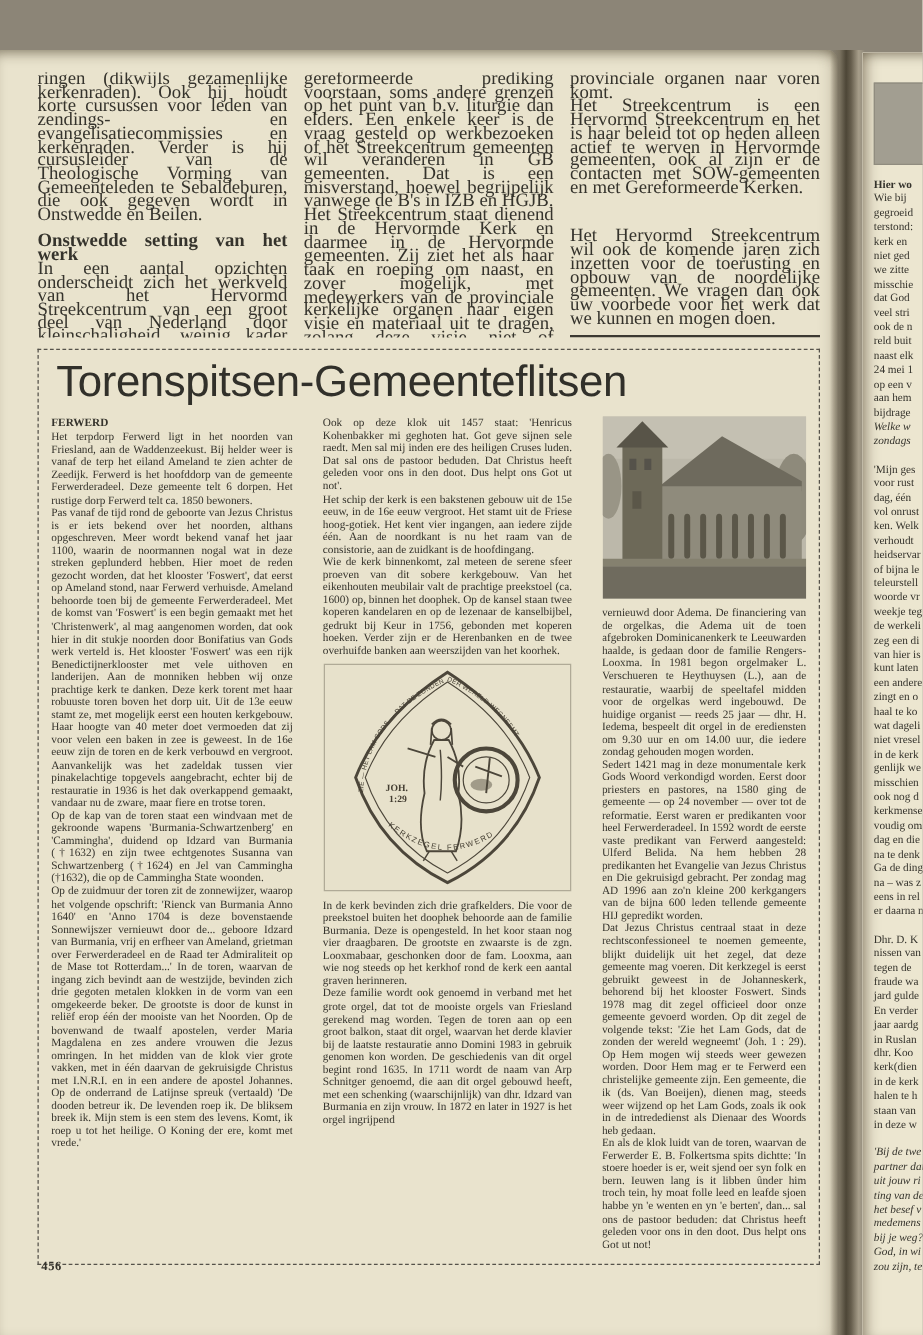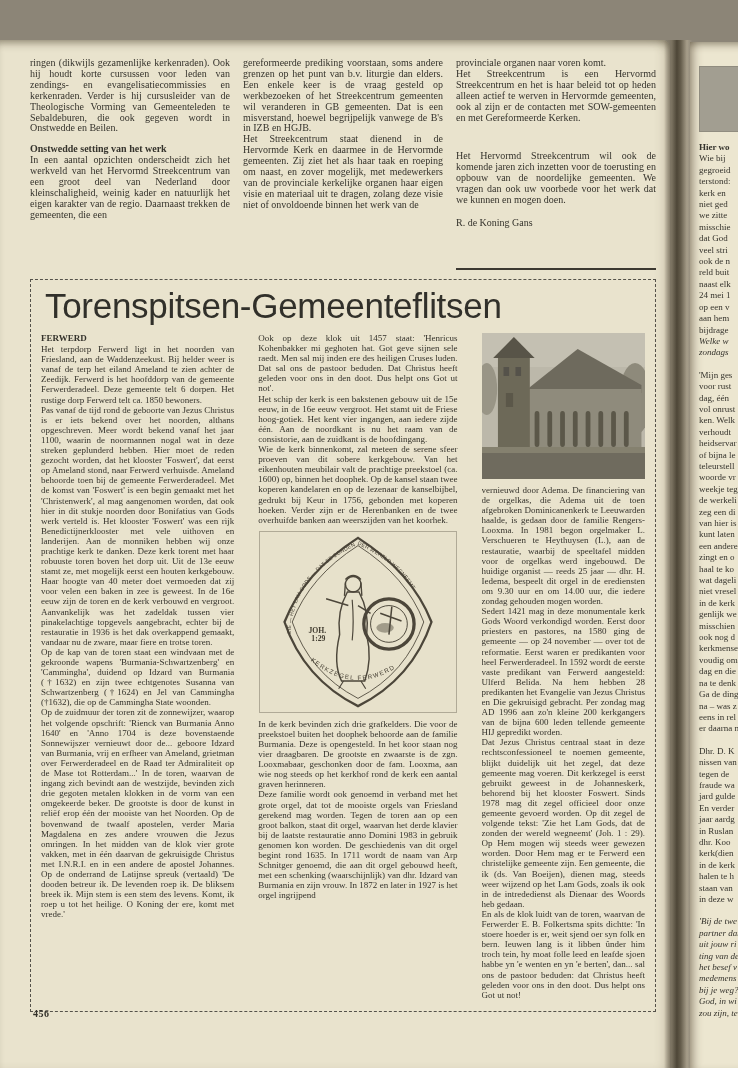--- a/index.html
+++ b/index.html
@@ -14,21 +14,21 @@
     background:#e9e3cd; box-sizing:border-box;
     padding:18px 14px 0 30px;
     border-radius:0 8px 0 0;
     box-shadow: inset 0 8px 10px -6px rgba(55,45,25,.55),
                 inset -10px 0 14px -9px rgba(80,65,40,.45);
   }
   
   .top-cols { display:flex; gap:13px; }
   .tcol {
     flex:1 1 0; text-align:justify;
-    font-size:10px; line-height:10.9px;
+    font-size:15px; line-height:10.9px;
     height:212px; overflow:hidden; position:relative;
   }
   .para { margin:0; }
   .t-heading { font-weight:bold; margin:10px 0 0 0; }
   .tcol3 [data-list] .para:nth-child(3) { margin-top:28px; }
   .signature-top { text-align:left; margin-top:12px; }
   .tcol3-rule { position:absolute; bottom:0; left:0; right:0; border-bottom:2px solid #3c3931; }
 
   
   .feature-box {

